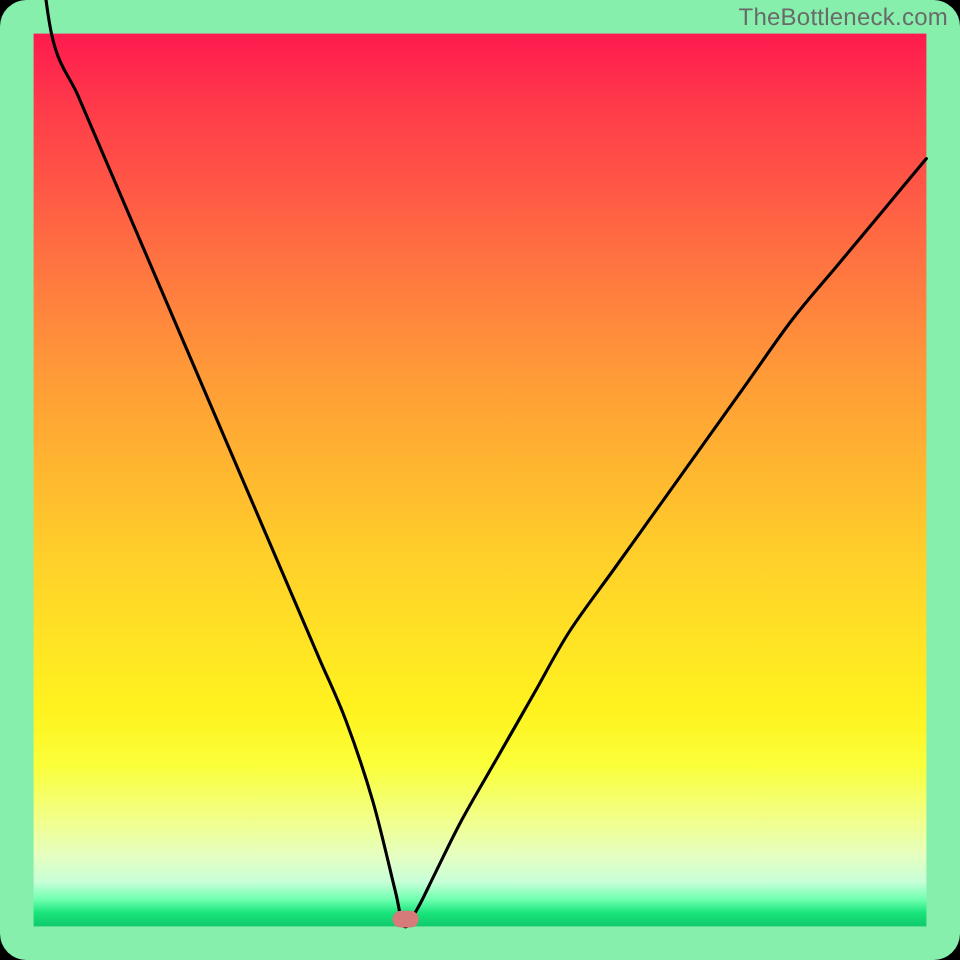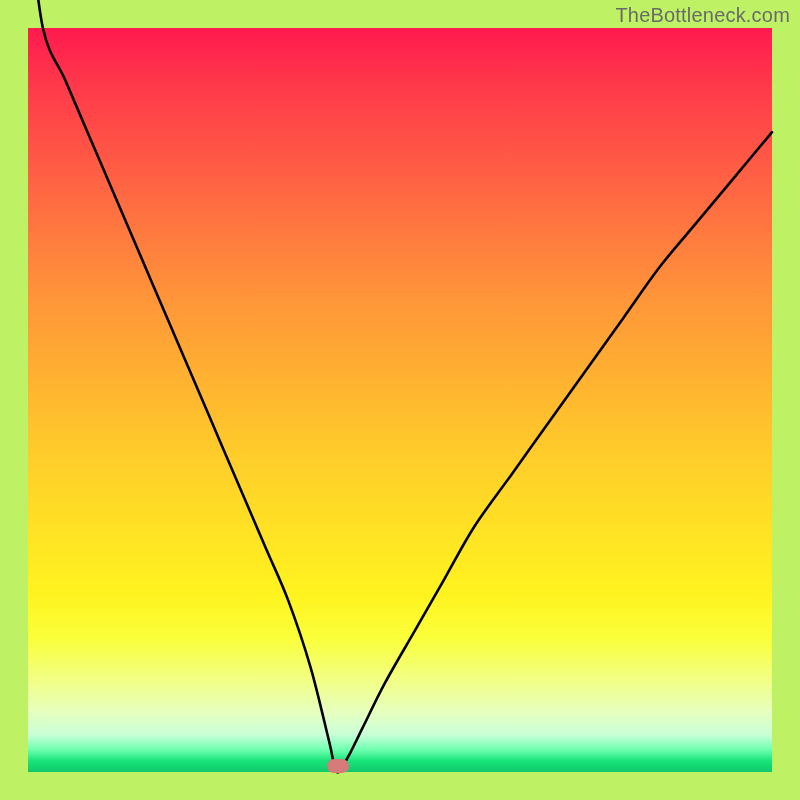--- a/index.html
+++ b/index.html
@@ -10,21 +10,22 @@
     background: #000;
     overflow: hidden;
     font-family: Arial, Helvetica, sans-serif;
   }
   .frame {
     position: absolute;
     left: 0;
     top: 0;
     width: 800px;
     height: 800px;
-    background: #bef264;
+    background: #86efac;
+    border-radius: 22px;
   }
   .plot {
     position: absolute;
     left: 28px;
     top: 28px;
     width: 744px;
     height: 744px;
     background: linear-gradient(
       to bottom,
       #ff1a4f 0%,

